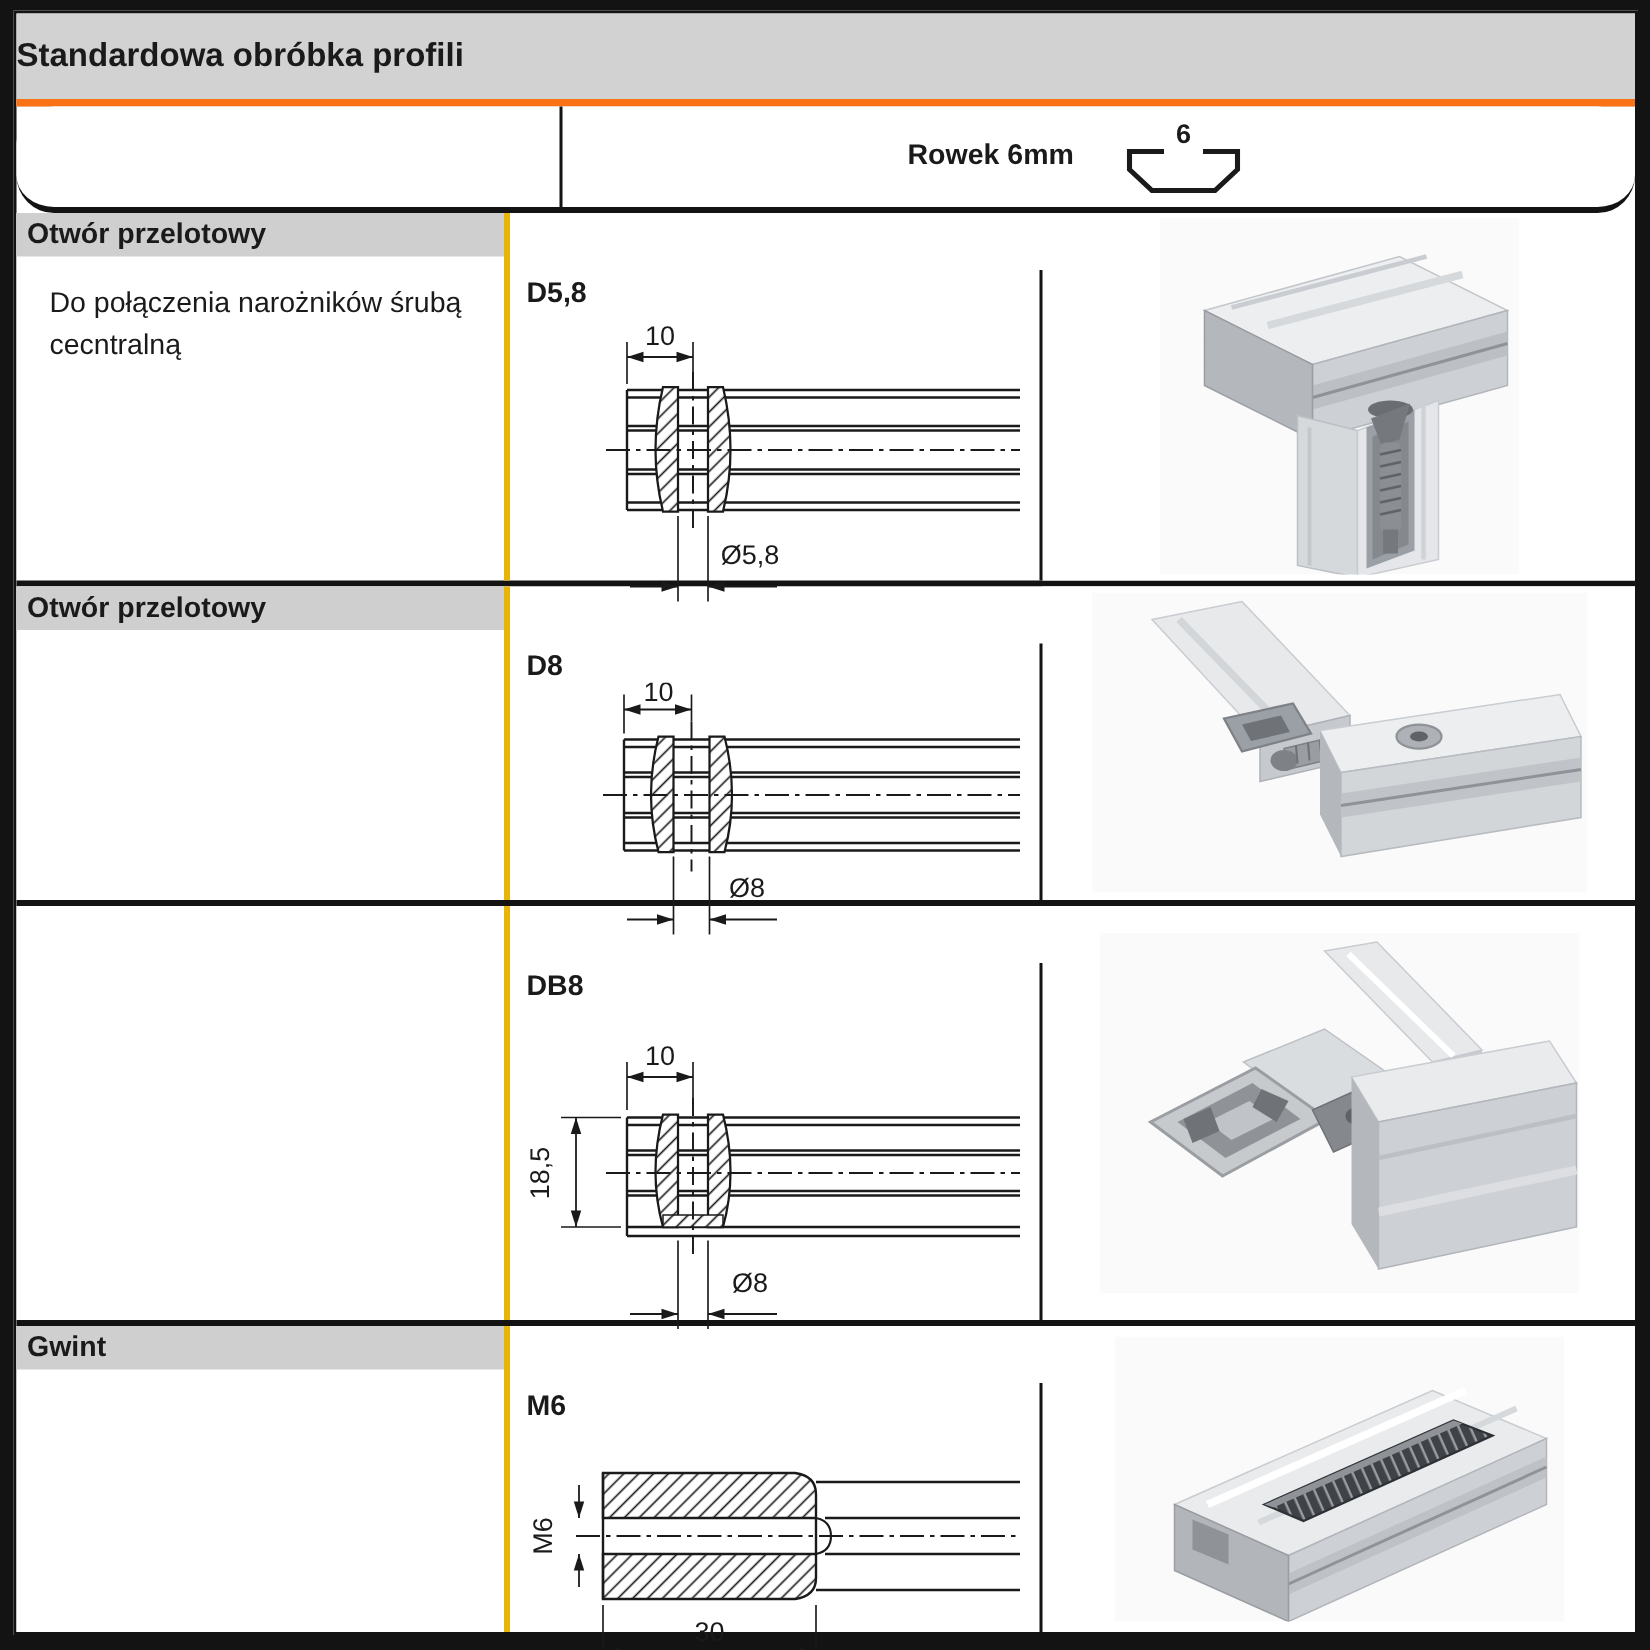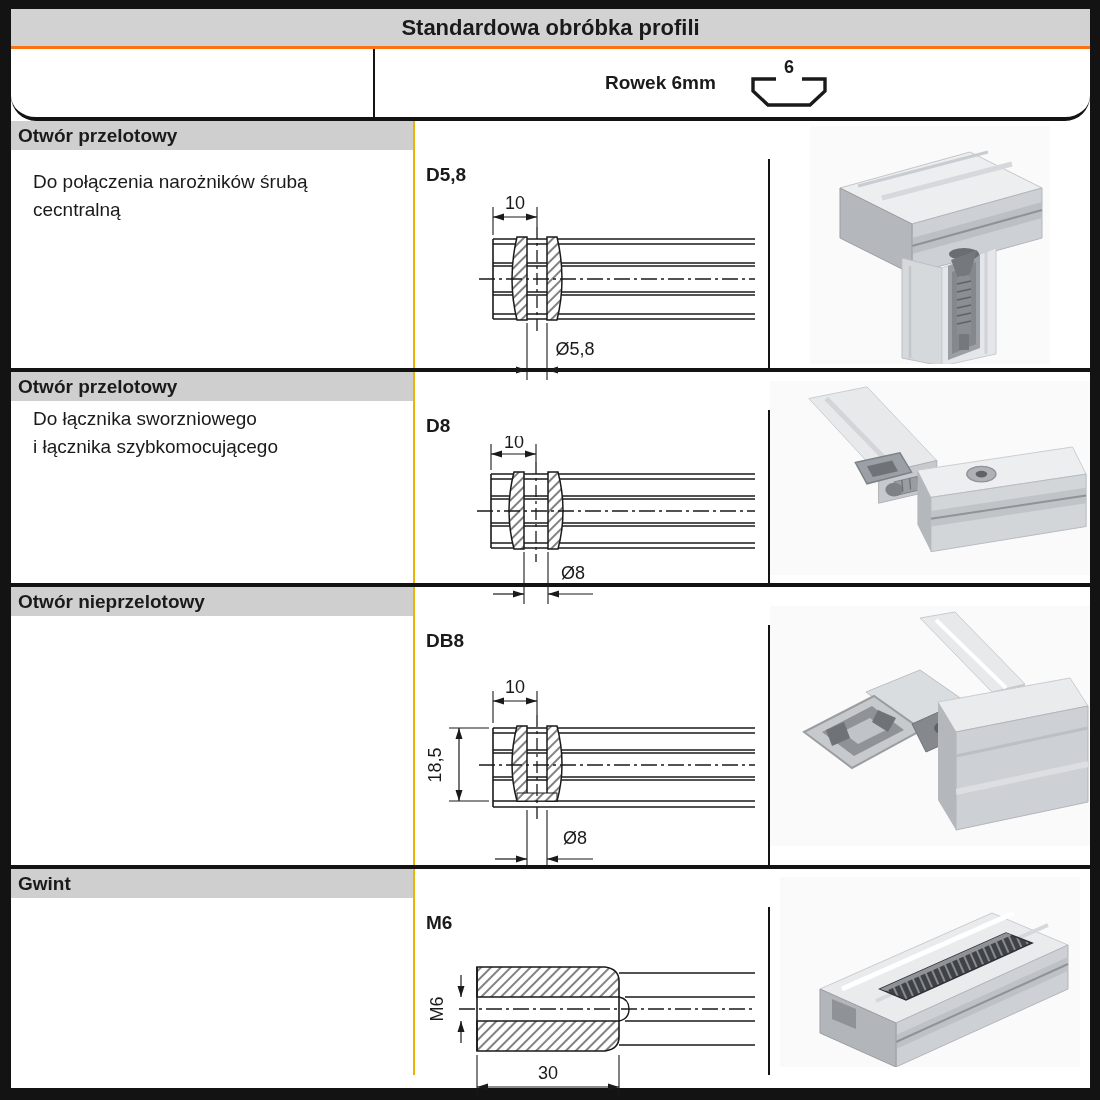--- a/index.html
+++ b/index.html
@@ -1,32 +1,32 @@
 <!DOCTYPE html>
 <html><head>
 <meta charset="utf-8">
 <style>
   html,body{margin:0;padding:0;}
   body{font-family:"Liberation Sans", sans-serif; color:#1a1a1a;}
   .frame{position:relative;width:1100px;height:1100px;background:#131313;overflow:hidden;}
   .tbl{position:absolute;left:9px;top:7px;width:1083px;height:1083px;background:#ffffff;
        border:2px solid #131313;box-sizing:border-box;display:flex;flex-direction:column;}
-  .title-row{height:40px;background:#d2d2d2;border-bottom:3px solid #f97316;
-       display:flex;align-items:center;justify-content:center;box-sizing:border-box;}
+  .title-row{height:62px;background:#d2d2d2;border-bottom:5px solid #f97316;
+       display:flex;align-items:center;box-sizing:border-box;}
   .title-row .t{font-size:22px;font-weight:bold;}
   .groove-row{height:72px;border-bottom:4px solid #131313;position:relative;box-sizing:border-box;background:#fff;border-radius:25px;}
   .groove-row .c1{position:absolute;left:0;top:0;width:364px;height:100%;
        border-right:2px solid #131313;box-sizing:border-box;}
   .groove-label{position:absolute;left:594px;top:50%;transform:translateY(-50%);
        font-size:19px;font-weight:bold;}
   .groove-icon{position:absolute;left:737px;top:8px;}
   .trow{display:flex;border-bottom:4px solid #131313;box-sizing:border-box;background:#fff;}
   .trow:last-child{border-bottom:none;}
   .r1{height:251px;} .r2{height:215px;} .r3{height:282px;} .r4{height:206px;}
-  .c1{width:404px;border-right:2px solid #eab308;box-sizing:border-box;}
+  .c1{width:329px;border-right:4px solid #eab308;box-sizing:border-box;}
   .c2{width:355px;border-right:2px solid #131313;box-sizing:border-box;position:relative;margin-top:38px;}
   .c3{flex:1;display:flex;align-items:center;justify-content:center;overflow:hidden;background:#fff;}
   .strip{background:#cfcfcf;font-weight:bold;font-size:19px;line-height:27px;padding:1px 7px;}
   .desc{font-size:19px;line-height:28px;padding:4px 22px;white-space:pre-line;}
   .desc.gap{padding-top:18px;}
   .code{position:absolute;left:11px;top:5px;font-size:19px;font-weight:bold;}
   .drawing{position:absolute;left:0;}
   .dim{font-size:18px;fill:#1a1a1a;}
   svg text{font-family:"Liberation Sans", sans-serif;}
 </style>
@@ -130,22 +130,20 @@
               <line x1="147" y1="198" x2="161" y2="195"></line>
         </g>
         <rect x="149" y="208" width="10" height="16" fill="#75787d"></rect>
       </svg>
     </div>
   </div>
 
   <div class="trow r2">
     <div class="c1">
       <div class="strip">Otwór przelotowy</div>
-      <div class="desc">Do łącznika sworzniowego
-i łącznika szybkomocującego</div>
     </div>
     <div class="c2">
       <div class="code">D8</div>
       <svg class="drawing" style="top:26px;" width="355" height="186" viewBox="0 0 355 186">
         <defs>
           <pattern id="d2h" width="7" height="7" patternUnits="userSpaceOnUse" patternTransform="rotate(45)">
             <rect width="7" height="7" fill="#ffffff"></rect>
                 <line x1="1" y1="0" x2="1" y2="7" stroke="#1a1a1a" stroke-width="1.1"></line>
           </pattern>
         </defs>
@@ -207,21 +205,20 @@
         <polygon points="152,92 166,120 166,176 152,148" fill="#b4b7bc"></polygon>
 
         <ellipse cx="218" cy="96" rx="15" ry="8" fill="#aeb1b6" stroke="#8f9297" stroke-width="1.5"></ellipse>
         <ellipse cx="218" cy="96" rx="6" ry="3.4" fill="#5f6267"></ellipse>
       </svg>
     </div>
   </div>
 
   <div class="trow r3">
     <div class="c1">
-      <div class="strip">Otwór nieprzelotowy</div>
     </div>
     <div class="c2">
       <div class="code">DB8</div>
       <svg class="drawing" style="top:28px;" width="355" height="252" viewBox="0 0 355 252">
         <defs>
           <pattern id="d3h" width="7" height="7" patternUnits="userSpaceOnUse" patternTransform="rotate(45)">
             <rect width="7" height="7" fill="#ffffff"></rect>
                 <line x1="1" y1="0" x2="1" y2="7" stroke="#1a1a1a" stroke-width="1.1"></line>
           </pattern>
         </defs>

